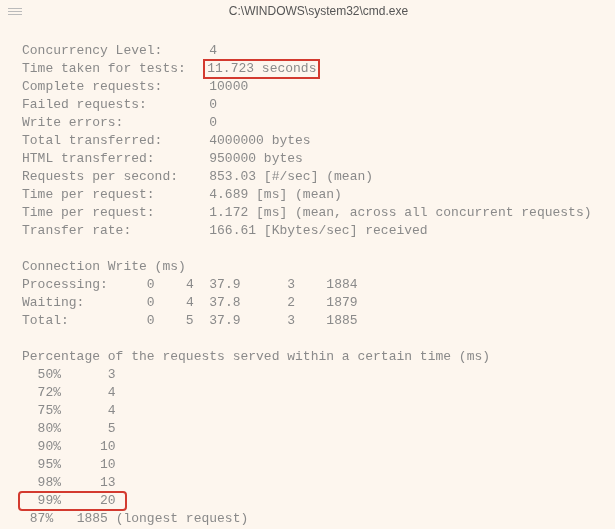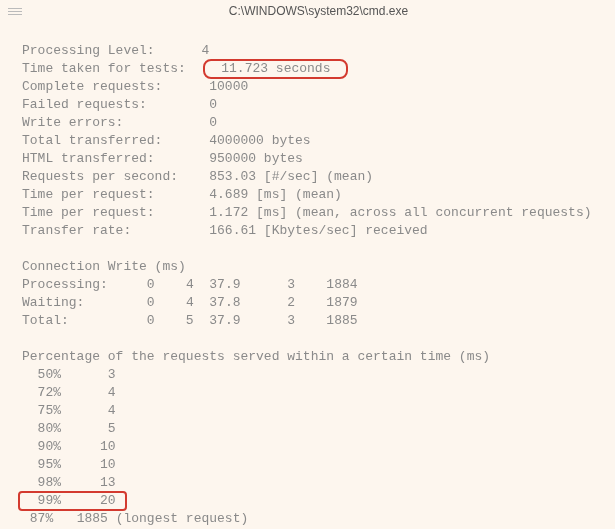--- a/index.html
+++ b/index.html
@@ -40,22 +40,22 @@
     font-size: 12px;
     font-family: "Segoe UI", Arial, sans-serif;
   }
   .terminal {
     padding: 20px 0 0 22px;
     line-height: 18px;
     white-space: pre;
   }
   .highlight {
     border: 2px solid #d33a2f;
-    border-radius: 8px;
-    padding: 0 16px;
+    border-radius: 0;
+    padding: 0 2px;
     display: inline-block;
     line-height: 16px;
     margin: -2px -6px;
   }
   .highlight-row {
     border: 2px solid #d33a2f;
     border-radius: 4px;
     display: inline-block;
     padding: 0 2px;
     line-height: 16px;
@@ -67,21 +67,21 @@
 
 <div class="top-bar">
   <div class="hamburger">
     <span></span>
       <span></span>
       <span></span>
   </div>
   <div class="title">C:\WINDOWS\system32\cmd.exe</div>
 </div>
 
-<div class="terminal"><span><span>Processing Level:</span>      <span>4</span></span>
+<div class="terminal"><span><span>Concurrency Level:</span>      <span>4</span></span>
 <span><span>Time taken for tests:</span>   <span class="highlight"><span>11.723 seconds</span></span></span>
 <span><span>Complete requests:</span>      <span>10000</span></span>
 <span><span>Failed requests:</span>        <span>0</span></span>
 <span><span>Write errors:</span>           <span>0</span></span>
 <span><span>Total transferred:</span>      <span>4000000 bytes</span></span>
 <span><span>HTML transferred:</span>       <span>950000 bytes</span></span>
 <span><span>Requests per second:</span>    <span>853.03 [#/sec] (mean)</span></span>
 <span><span>Time per request:</span>       <span>4.689 [ms] (mean)</span></span>
 <span><span>Time per request:</span>       <span>1.172 [ms] (mean, across all concurrent requests)</span></span>
 <span><span>Transfer rate:</span>          <span>166.61 [Kbytes/sec] received</span></span>

